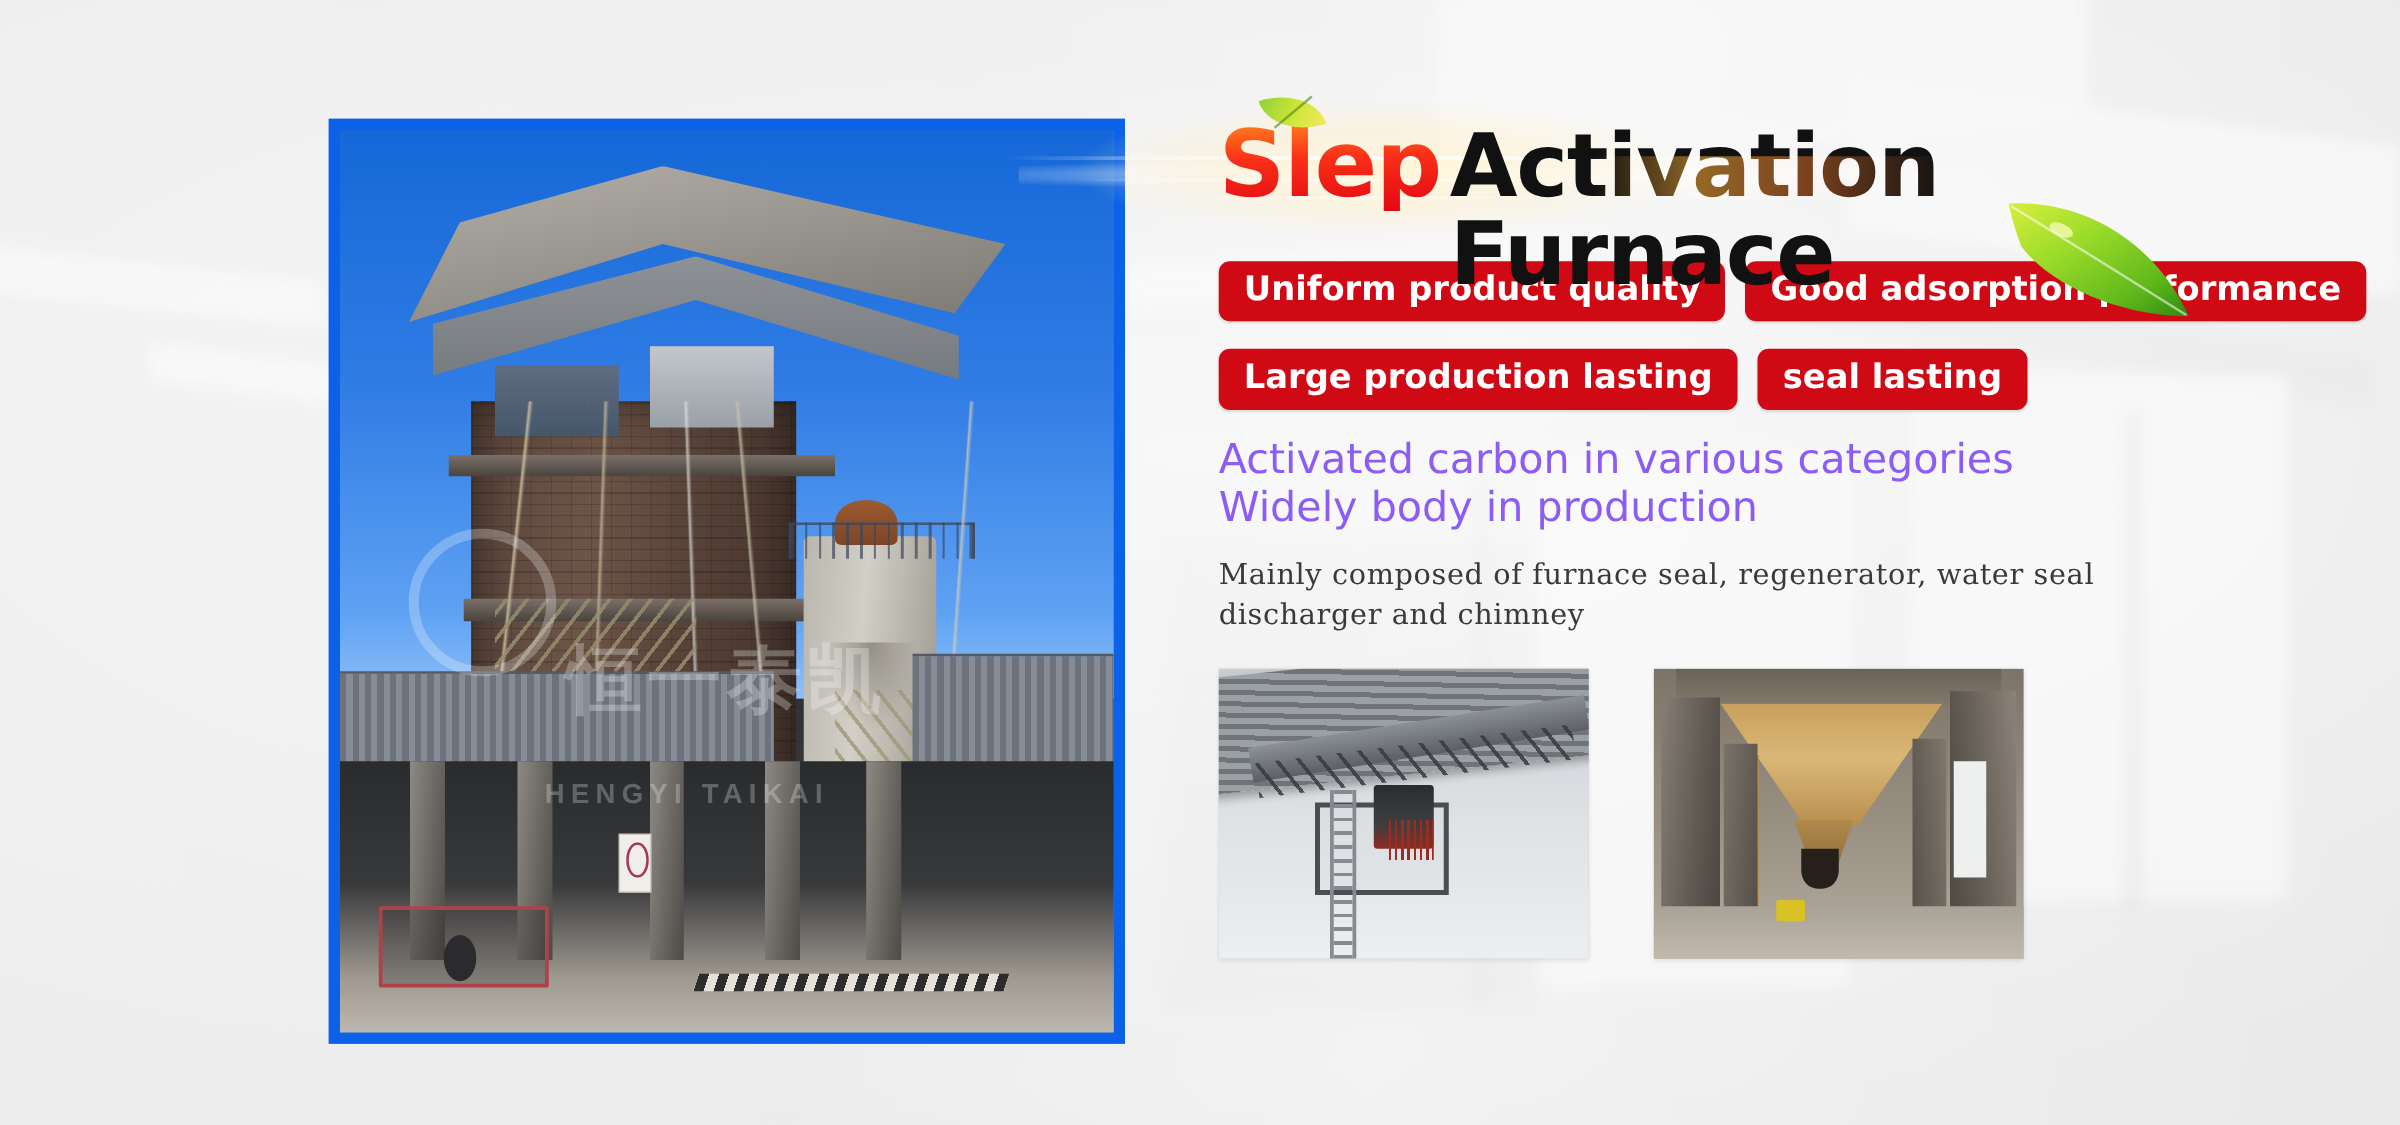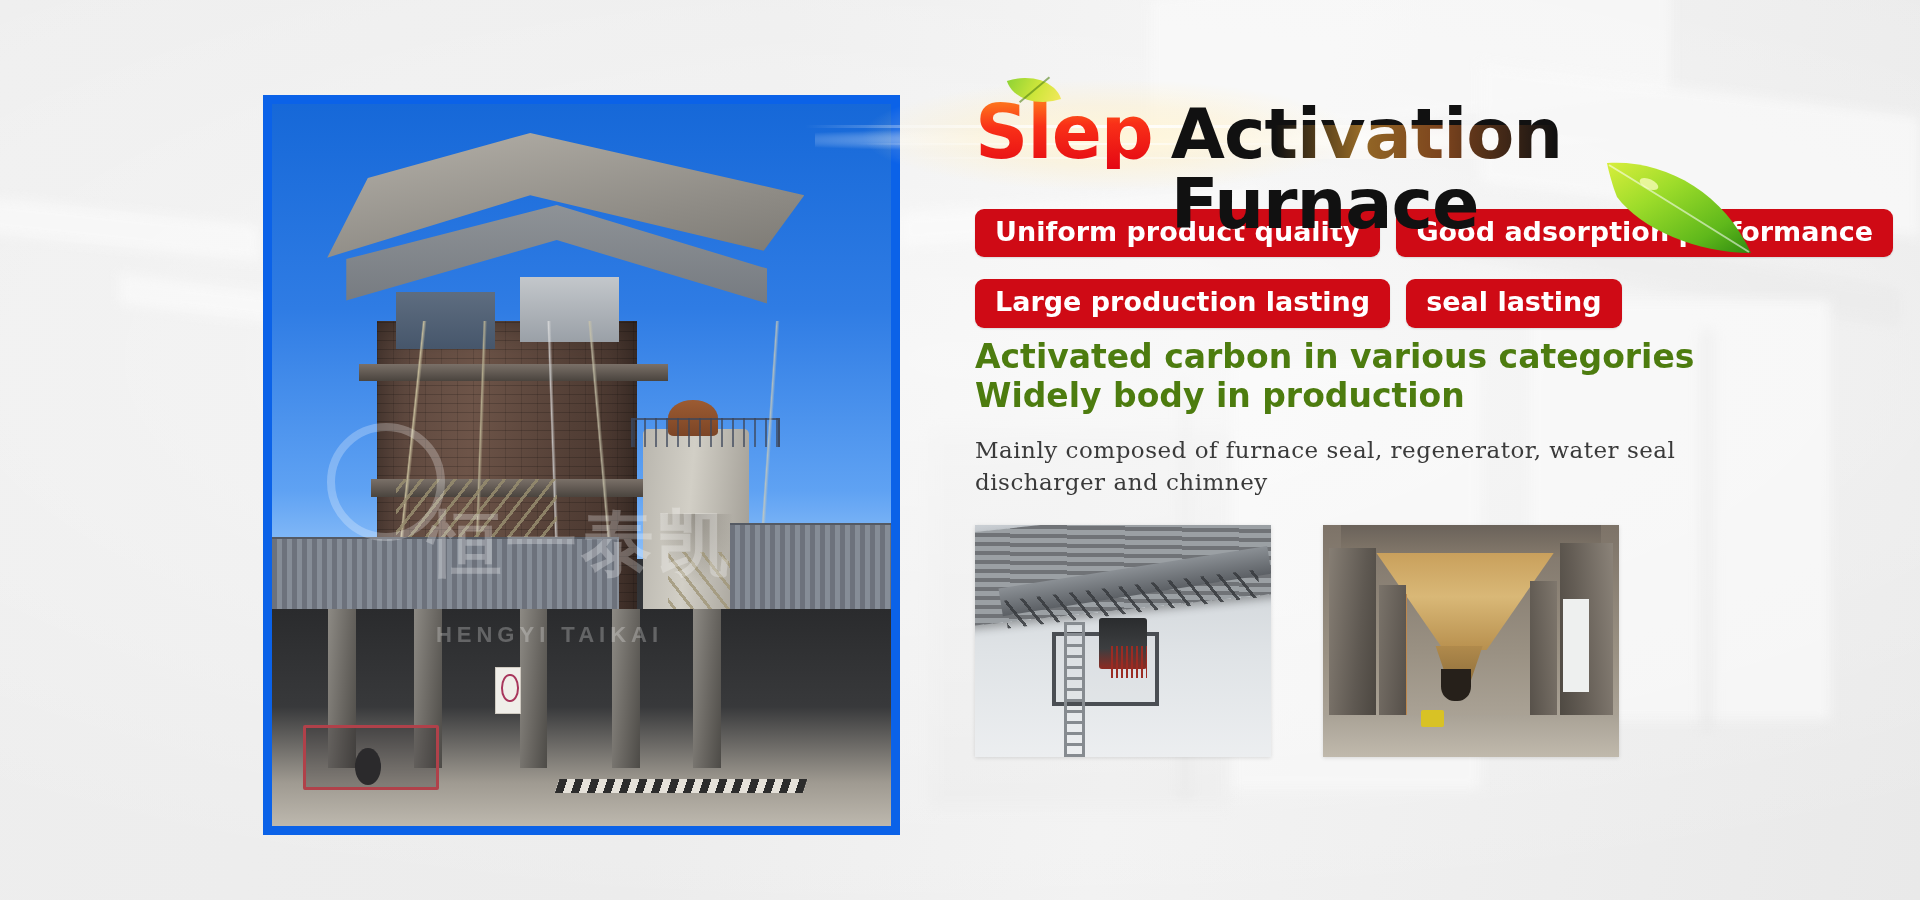--- a/index.html
+++ b/index.html
@@ -165,21 +165,21 @@
   .watermark{
     position:absolute; left:8%; top:46%; width:84%; height:30%;
     display:flex; align-items:center; justify-content:center;
     opacity:.30; pointer-events:none;
   }
   .wm-ring{
     position:absolute; left:1%; top:-6%; width:118px; height:118px;
     border:8px solid rgba(255,255,255,.85); border-radius:50%;
   }
   .wm-cjk{
-    font-size:72px; font-weight:700; color:rgba(255,255,255,.9);
+    font-size:60px; font-weight:700; color:rgba(255,255,255,.9);
     letter-spacing:4px; font-family:Liberation Sans, sans-serif;
   }
   .wm-sub{
     position:absolute; left:22%; bottom:2%;
     font-size:22px; letter-spacing:5px; font-weight:700;
     color:rgba(255,255,255,.85);
   }
 
   
   #content{
@@ -199,21 +199,21 @@
   .flare{
     position:absolute; left:-170px; top:30px; width:620px; height:3px;
     background:linear-gradient(90deg,rgba(255,255,255,0),rgba(255,255,255,.95),rgba(255,255,255,0));
     pointer-events:none;
   }
   .flare.f2{ top:48px; left:-120px; width:500px; height:2px; opacity:.7; }
   .flare.f3{ top:62px; left:-80px; width:420px; height:2px; opacity:.5; }
 
   #title-row{
     position:relative;
-    display:flex; align-items:baseline; gap:18px;
+    display:flex; align-items:baseline; gap:7px;
     height:92px;
   }
   .brand{
     position:relative;
     font-size:74px; font-weight:800; line-height:1;
     letter-spacing:-1px;
     background:linear-gradient(178deg,#ff8a1e 0%,#f93018 42%,#e30613 100%);
     -webkit-background-clip:text; background-clip:text;
     color:transparent;
     font-family:"DejaVu Sans", sans-serif;
@@ -258,23 +258,23 @@
     padding:9px 20px 11px;
     border-radius:9px;
     white-space:nowrap;
     line-height:1.05;
     box-shadow:0 1px 2px rgba(0,0,0,.12);
     font-family:"DejaVu Sans", sans-serif;
   }
 
   
   .headline{
-    margin-top:10px;
-    font-size:33px; font-weight:700; line-height:1.18;
-    color:#4d7c0f;
+    margin-top:20px;
+    font-size:33px; font-weight:400; line-height:1.18;
+    color:#8b5cf6;
     font-family:"DejaVu Sans", sans-serif;
   }
 
   
   .desc{
     margin-top:18px;
     font-size:23px; line-height:1.42;
     color:#3a3a3a;
     font-family:"DejaVu Serif", "Liberation Serif", serif;
     letter-spacing:.5px;

